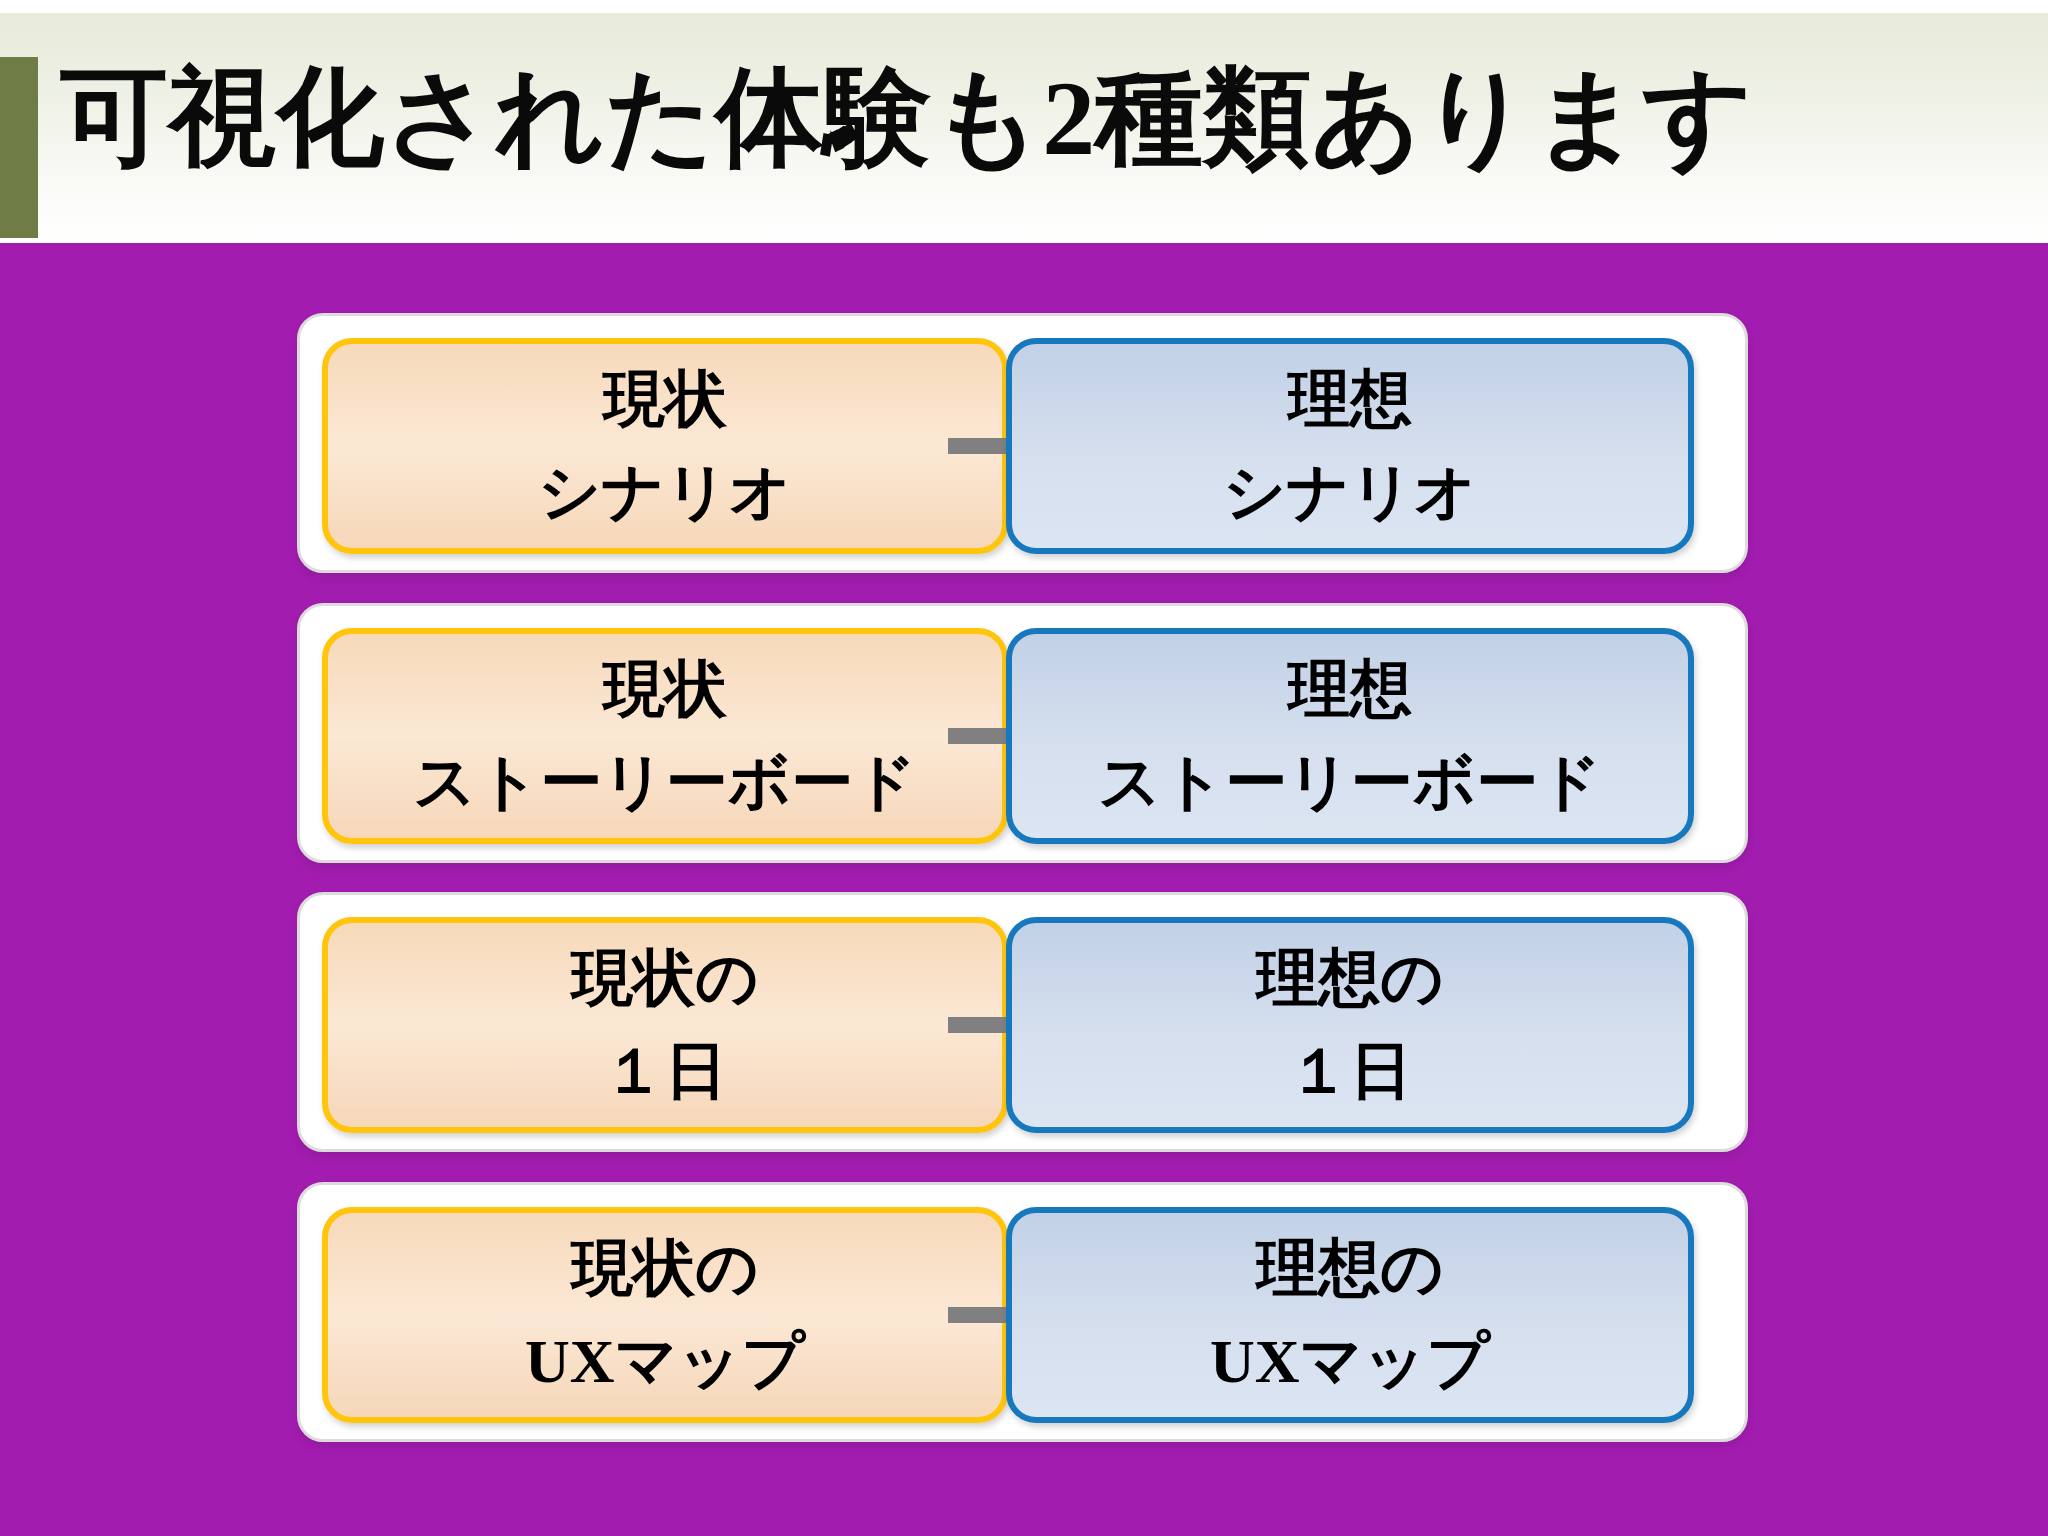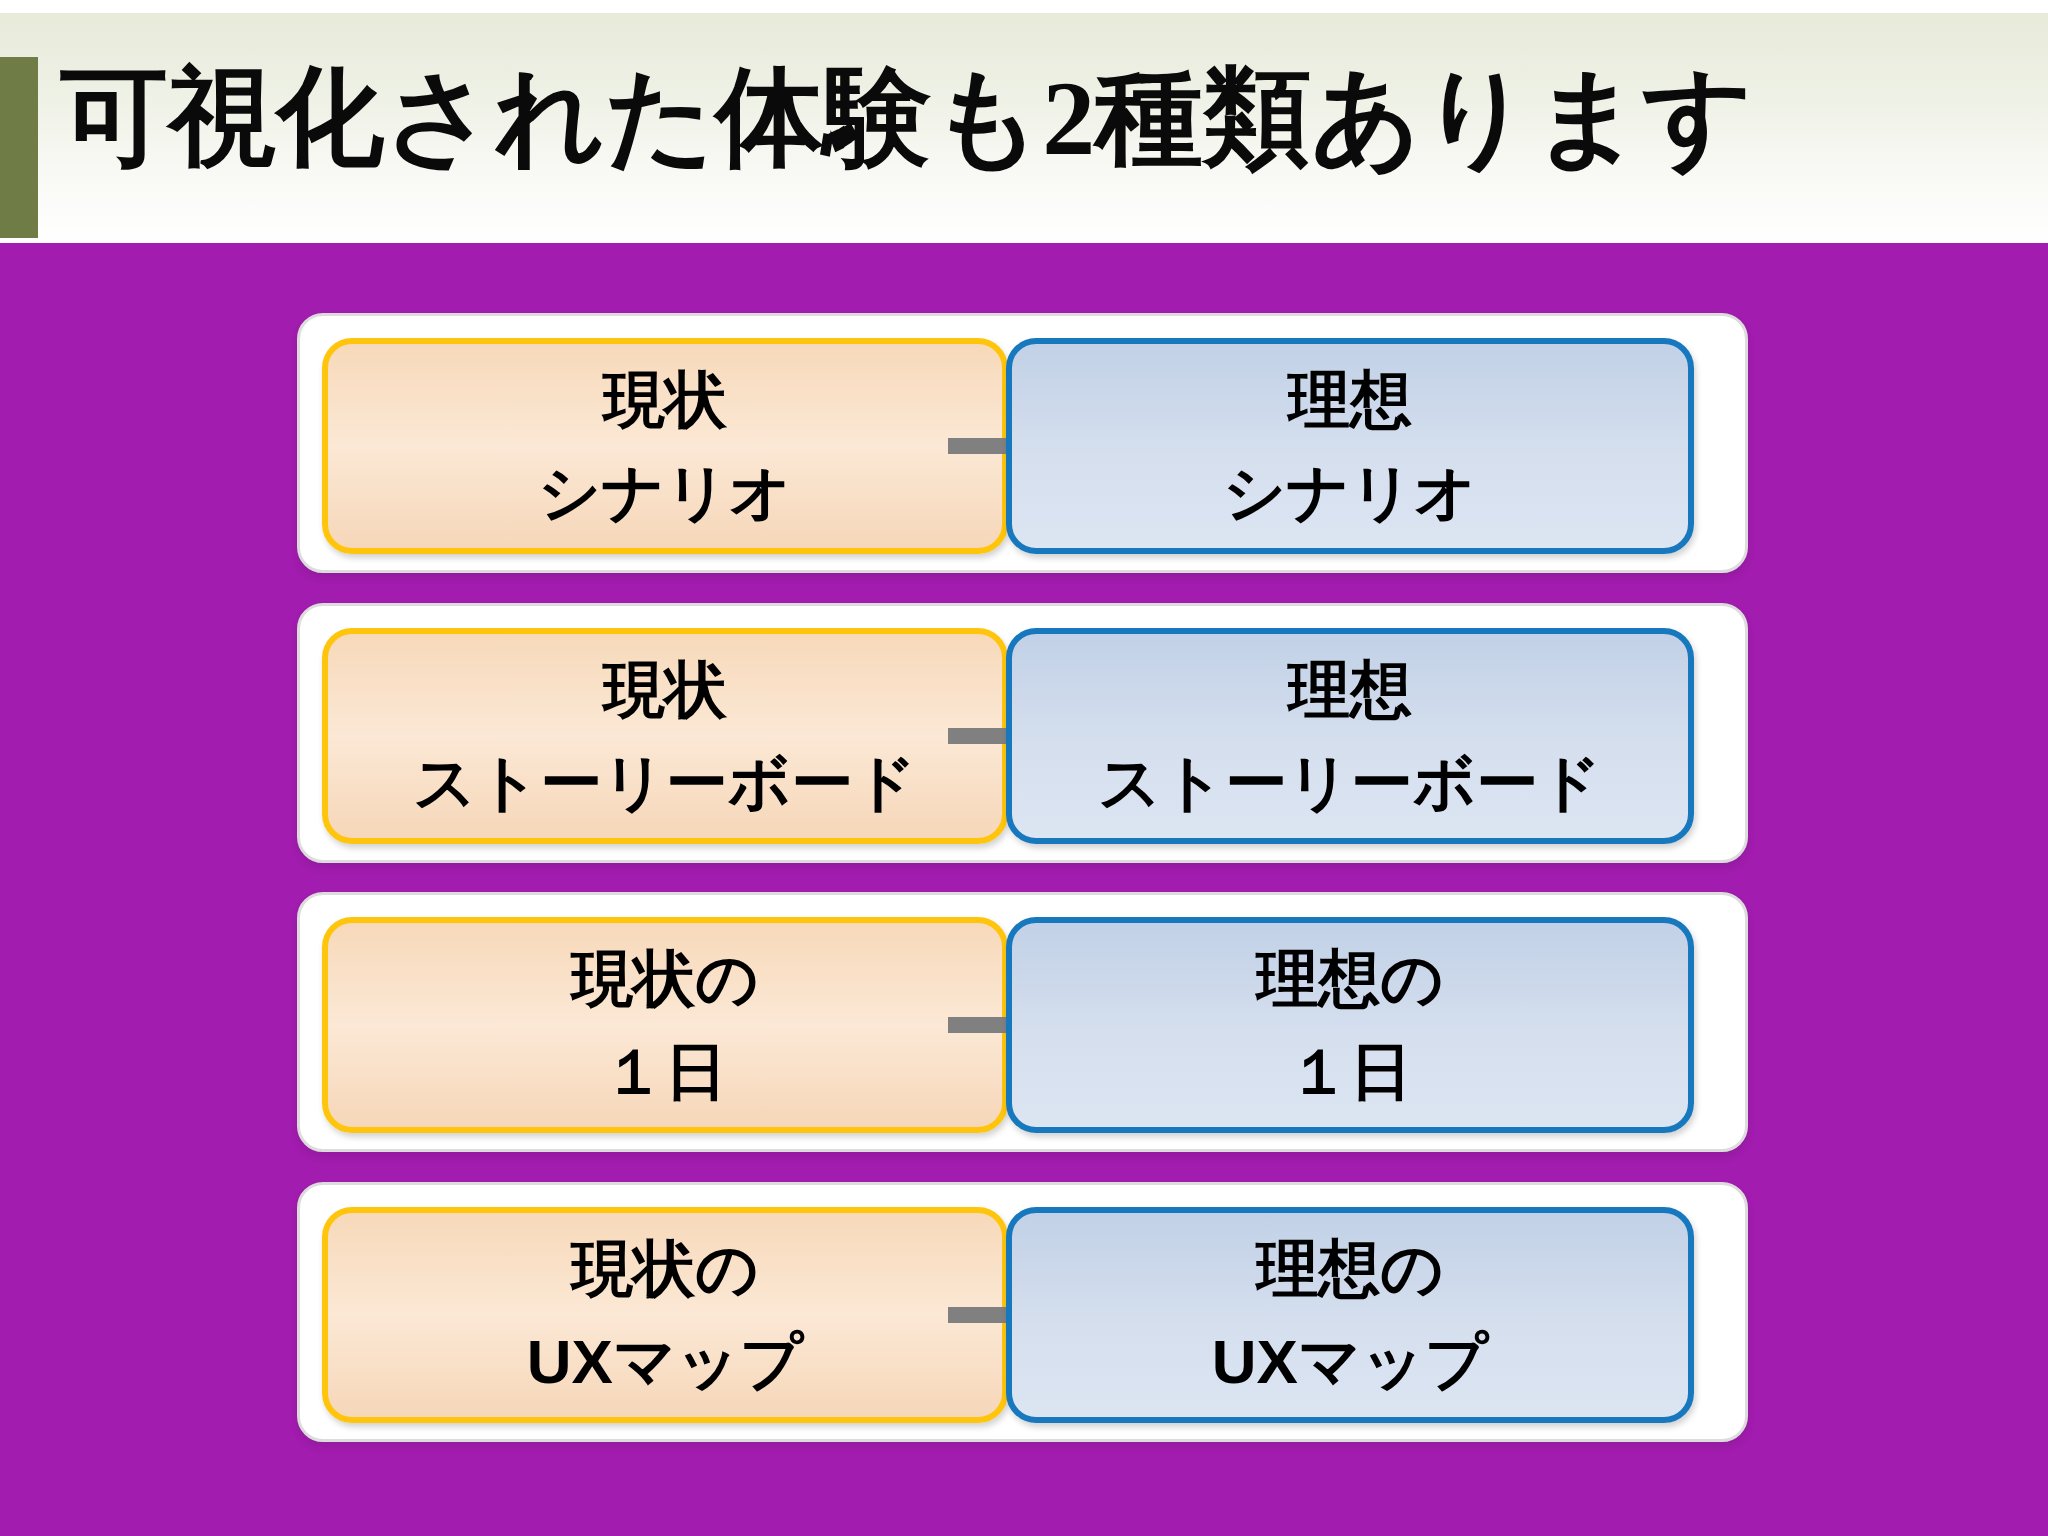--- a/index.html
+++ b/index.html
@@ -15,21 +15,21 @@
     font-size:108px;font-weight:700;line-height:1.5;color:#0a0a0a;letter-spacing:0;}
   .title .num{font-family:"Liberation Serif","DejaVu Serif",serif;font-weight:700;font-size:0.98em;}
 
   
   .row-card{position:absolute;left:297px;width:1451px;height:260px;background:#ffffff;
     border:3px solid #DCDCDC;border-radius:26px;box-sizing:border-box;
     box-shadow:0 5px 8px rgba(0,0,0,0.09);}
   .shape{position:absolute;top:22px;height:216px;border-radius:30px;box-sizing:border-box;
     display:flex;flex-direction:column;justify-content:center;align-items:center;
     font-size:62px;font-weight:700;line-height:1.5;color:#000;text-align:center;
-    box-shadow:2px 4px 6px rgba(0,0,0,0.18);}
+    box-shadow:2px 4px 6px rgba(0,0,0,0.18);font-family:Liberation Serif, serif;}
   .shape .line{white-space:nowrap;}
   .current{left:22px;width:686px;border:6px solid #FFC40C;
     background:linear-gradient(180deg,#F7D9BA 0%,#FBE8D5 50%,#F6D7B9 100%);}
   .ideal{left:706px;width:688px;border:6px solid #1878BE;
     background:linear-gradient(180deg,#C2D1E7 0%,#D5DFEE 55%,#DCE5F2 100%);}
   .arrow{position:absolute;left:648px;top:98px;width:178px;height:64px;}
   .arrow .fill{fill:#808080;}
 </style>
 </head>
 <body>

